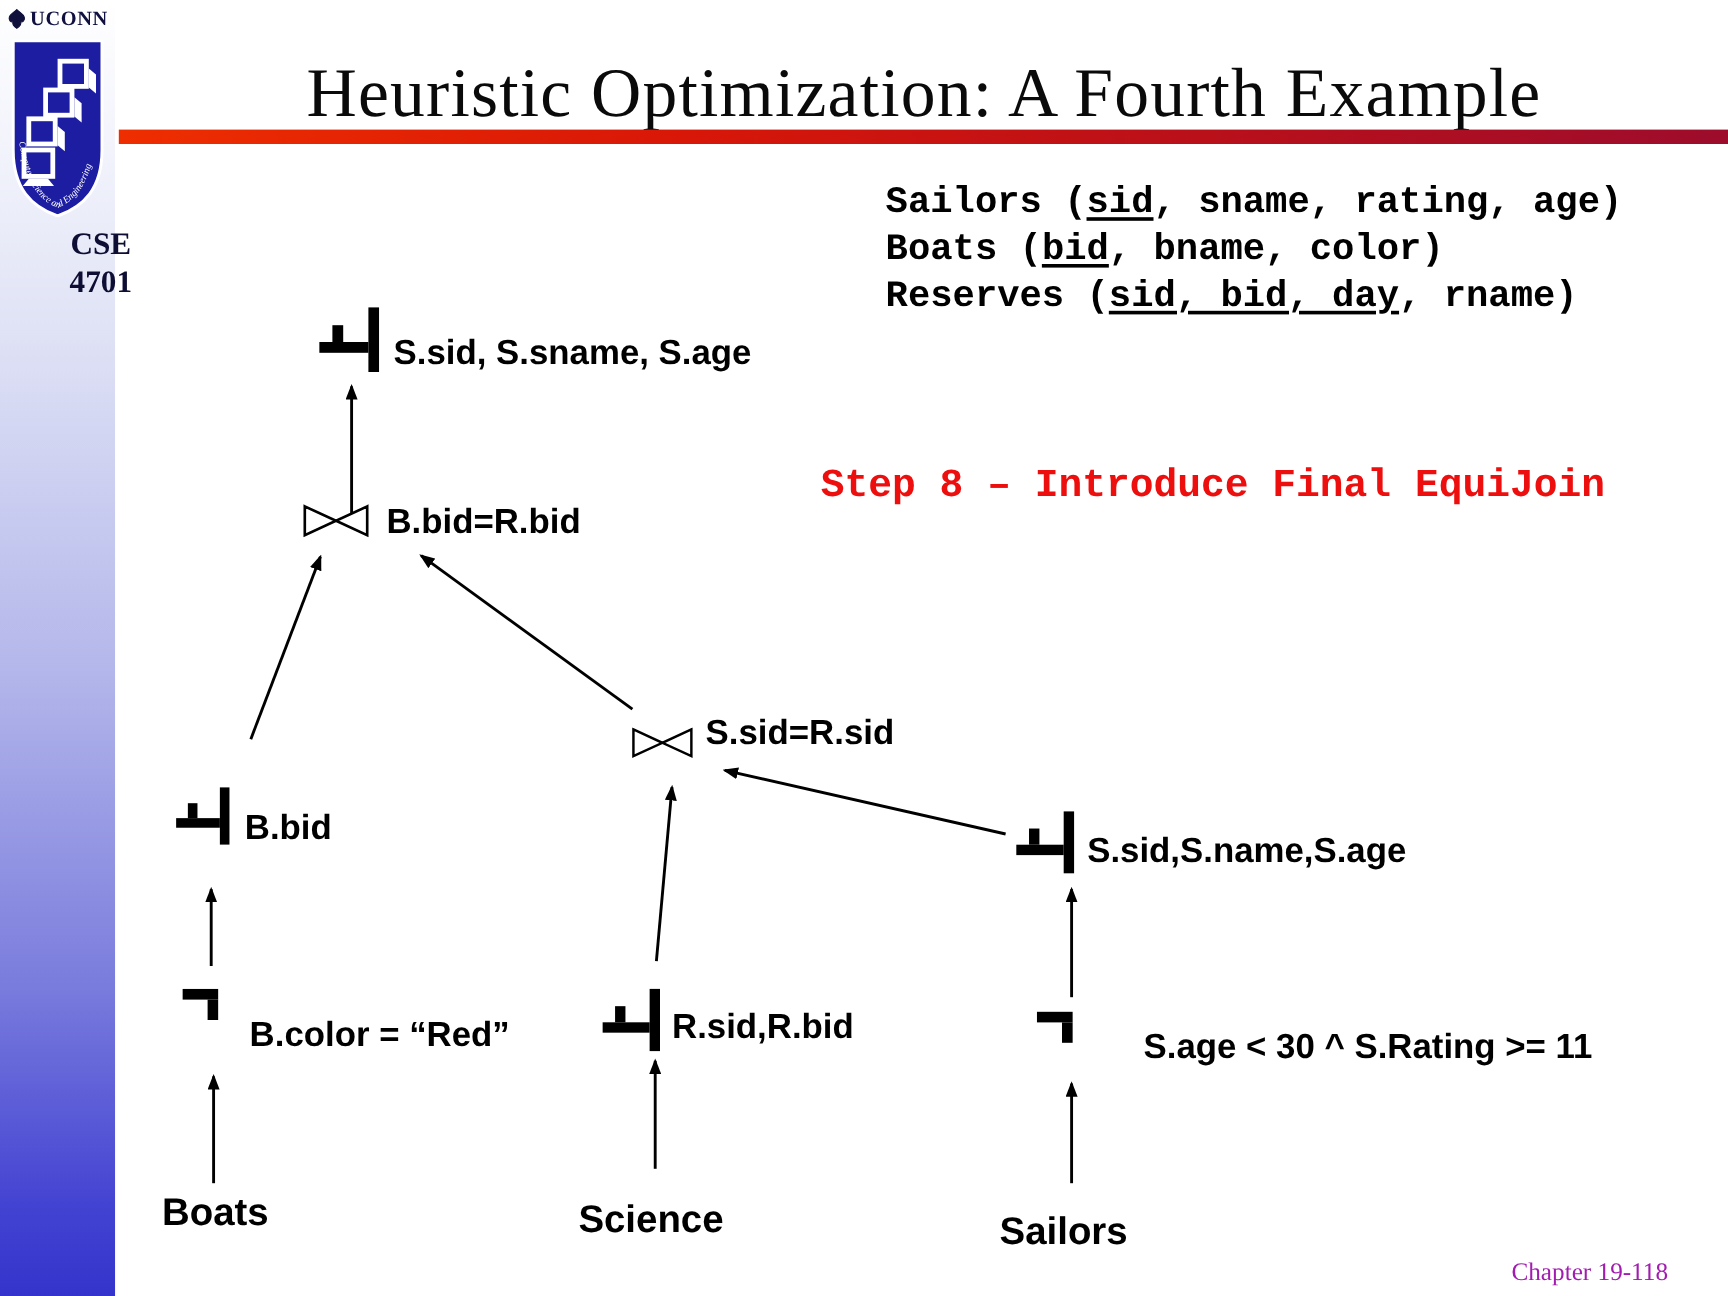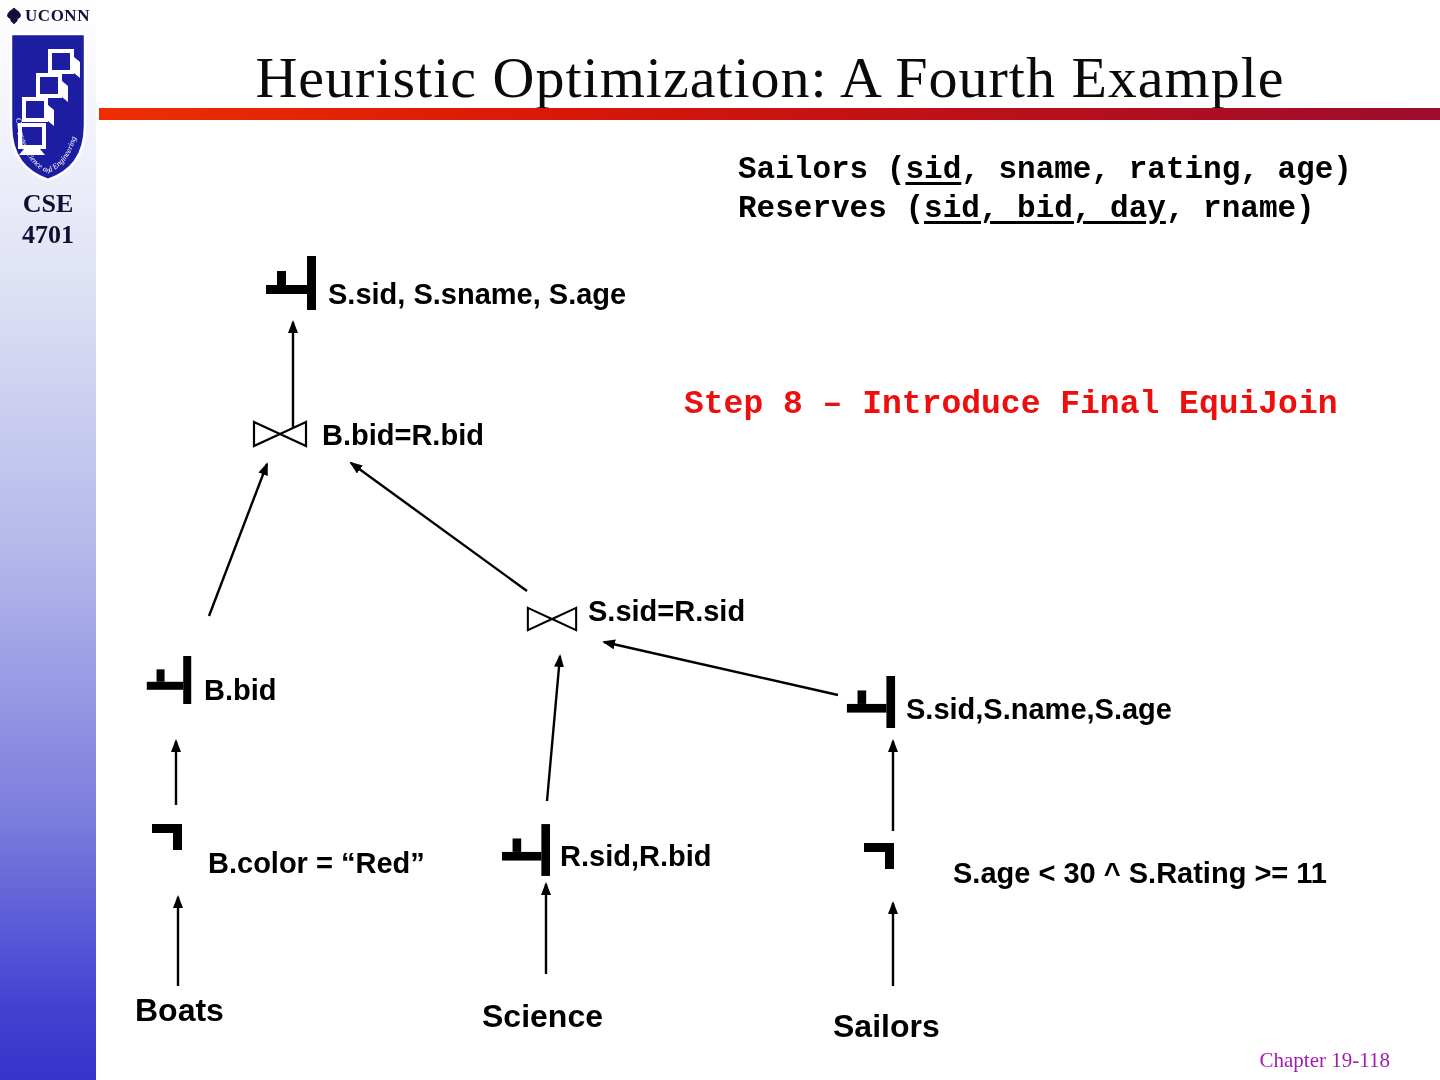--- a/index.html
+++ b/index.html
@@ -7,21 +7,21 @@
          font-family:"Liberation Sans",sans-serif;}
 
   
   #sidebar{position:absolute;left:0;top:0;width:96px;height:1080px;
     background:linear-gradient(180deg,#ffffff 0%,#f4f5fc 10%,#dfe2f5 26%,#b3b6ea 52%,#7a7cdd 76%,#4343d2 93%,#3434cc 100%);
     border-right:3px solid #ffffff;}
   .uconn-row{position:absolute;left:0;top:6px;width:96px;display:flex;align-items:center;justify-content:center;gap:3px;}
   .uconn-word{font-family:"Liberation Serif",serif;font-weight:700;font-size:17px;color:#101040;letter-spacing:.5px;}
   .shield-wrap{position:absolute;left:8px;top:33px;width:80px;height:148px;}
   .cse-block{position:absolute;left:0;top:188px;width:96px;text-align:center;
-    font-family:"Liberation Serif",serif;font-weight:700;font-size:26px;line-height:31px;color:#0e0e34;}
+    font-family:"Liberation Serif",serif;font-weight:700;font-size:26px;line-height:31px;color:#0e0e34;padding-left:36px;}
 
   
   #title{position:absolute;left:100px;right:0;top:16px;text-align:center;
     font-family:"Liberation Serif",serif;font-size:58px;letter-spacing:1px;color:#0a0a0a;white-space:nowrap;margin-top:28px;}
   #title-bar{position:absolute;left:99px;top:108px;width:1341px;height:12px;
     background:linear-gradient(90deg,#ee2e00 0%,#d81708 35%,#c01116 60%,#9d0c2c 100%);}
 
   
   #schema{position:absolute;left:738px;top:150px;
     font-family:"Liberation Mono",monospace;font-weight:700;font-size:31px;line-height:39px;color:#000;white-space:nowrap;}
@@ -81,20 +81,21 @@
       <div>CSE</div>
       <div>4701</div>
     </div>
   </div>
 
   <div id="title">Heuristic Optimization: A Fourth Example</div>
   <div id="title-bar"></div>
 
   <div id="schema">
     <div><span>Sailors (</span><span class="key">sid</span><span>, sname, rating, age)</span></div>
+    <div><span>Boats (</span><span class="key">bid</span><span>, bname, color)</span></div>
     <div><span>Reserves (</span><span class="key">sid, bid, day</span><span>, rname)</span></div>
   </div>
 
   <div id="step-note">Step 8 – Introduce Final EquiJoin</div>
 
   <svg id="edges">
     <defs>
       <marker id="ah" markerWidth="13" markerHeight="10" refX="11" refY="5" orient="auto" markerUnits="userSpaceOnUse">
         <path d="M0,0 L13,5 L0,10 Z" fill="#000"></path>
       </marker>

